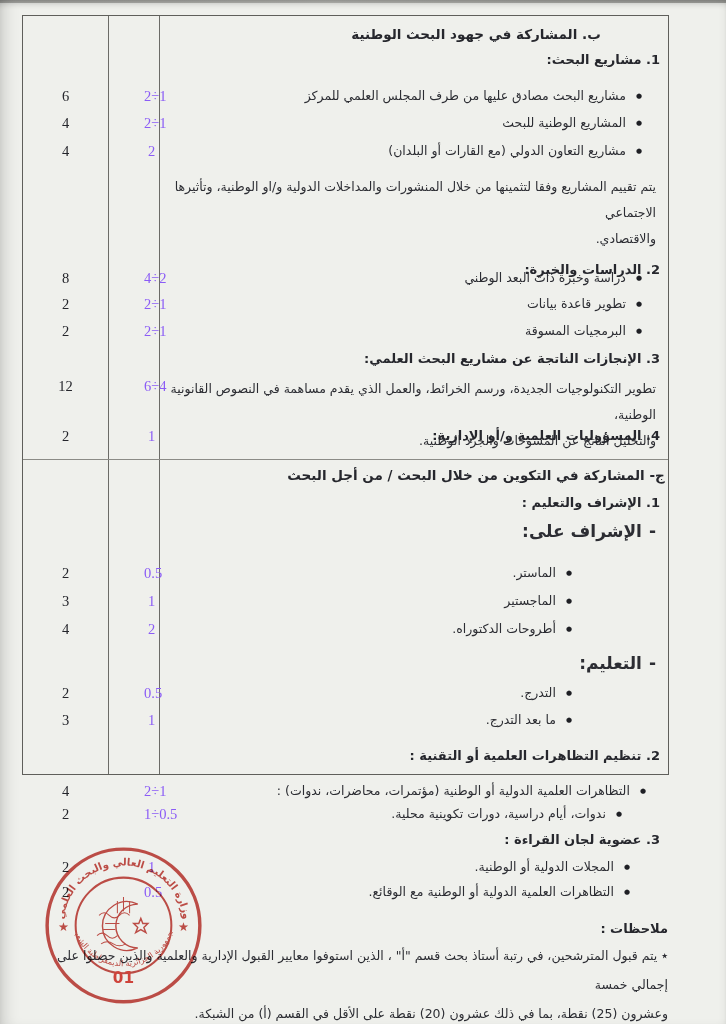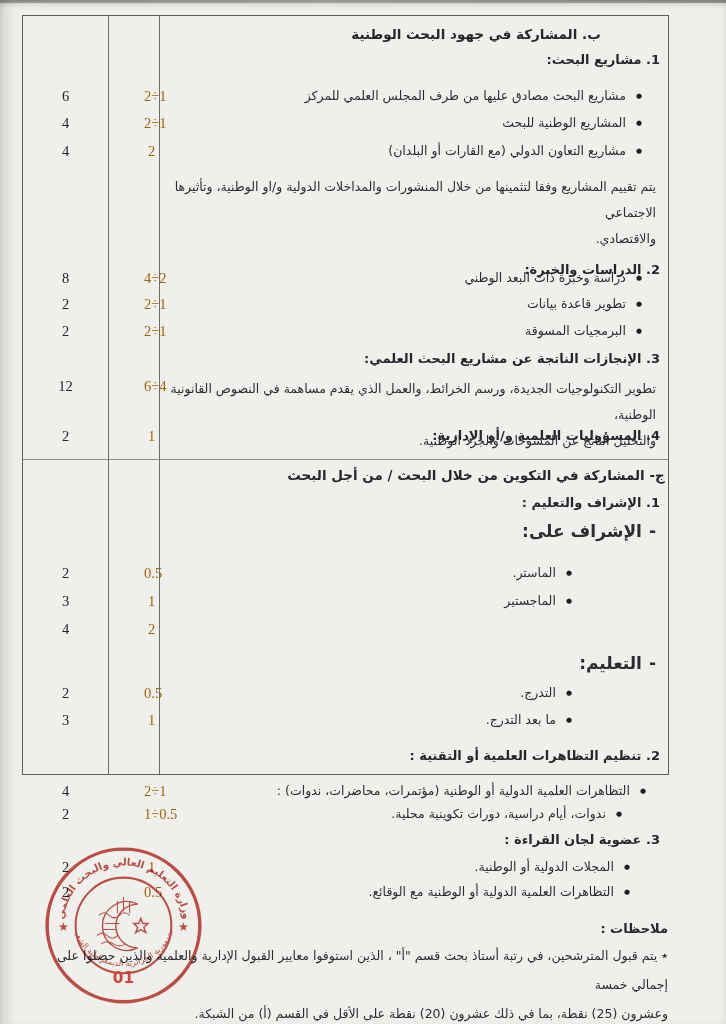--- a/index.html
+++ b/index.html
@@ -24,21 +24,21 @@
   }
   .colline{position:absolute;top:0;bottom:0;width:1px;background:#6b6b67;}
   .colline.c1{left:85px}
   .colline.c2{left:136px}
 
   .row{position:absolute;left:0;width:100%;display:flex;direction:ltr;align-items:flex-start;box-sizing:border-box;}
   .cell{box-sizing:border-box;}
   .cell.a{width:85px;text-align:center;font-family:"Liberation Serif","DejaVu Serif",serif;
           font-size:14.5px;line-height:20px;color:#24252b;}
   .cell.b{width:51px;text-align:center;font-family:"Liberation Serif","DejaVu Serif",serif;
-          font-size:14.5px;line-height:20px;color:#a16207;padding-left:36px;}
+          font-size:14.5px;line-height:20px;color:#8b5cf6;padding-left:36px;}
   .cell.c{flex:1;direction:rtl;text-align:right;font-size:12.5px;line-height:20px;
           padding-left:10px;color:#2c2d33;}
   .cell.c .txt{white-space:pre-line;}
 
   .row.header .cell.c{font-weight:bold;font-size:13.5px;text-align:center;padding-left:125px;color:#26272d;}
   .row.title  .cell.c{font-weight:bold;font-size:13px;padding-right:8px;color:#26272d;}
   .row.dash   .cell.c{font-weight:bold;font-size:17px;}
   .row.para   .cell.c{line-height:26px;padding-right:12px;}
   .row.divider{border-top:1px solid #8b8b86;height:0;}
 
@@ -153,20 +153,21 @@
         <div class="cell c" style="padding-right: 96px;"><span class="dot">●</span><span class="txt">الماستر.</span></div>
       </div>
       <div class="row bullet" style="top: 575px;">
         <div class="cell a">3</div>
         <div class="cell b">1</div>
         <div class="cell c" style="padding-right: 96px;"><span class="dot">●</span><span class="txt">الماجستير</span></div>
       </div>
       <div class="row bullet" style="top: 603px;">
         <div class="cell a">4</div>
         <div class="cell b">2</div>
+        <div class="cell c" style="padding-right: 96px;"><span class="dot">●</span><span class="txt">أطروحات الدكتوراه.</span></div>
       </div>
       <div class="row dash" style="top: 637px;">
         <div class="cell a"></div>
         <div class="cell b"></div>
         <div class="cell c" style="padding-right: 12px;"><span class="dash-mark">-</span><span class="txt">التعليم:</span></div>
       </div>
       <div class="row bullet" style="top: 667px;">
         <div class="cell a">2</div>
         <div class="cell b">0.5</div>
         <div class="cell c" style="padding-right: 96px;"><span class="dot">●</span><span class="txt">التدرج.</span></div>

